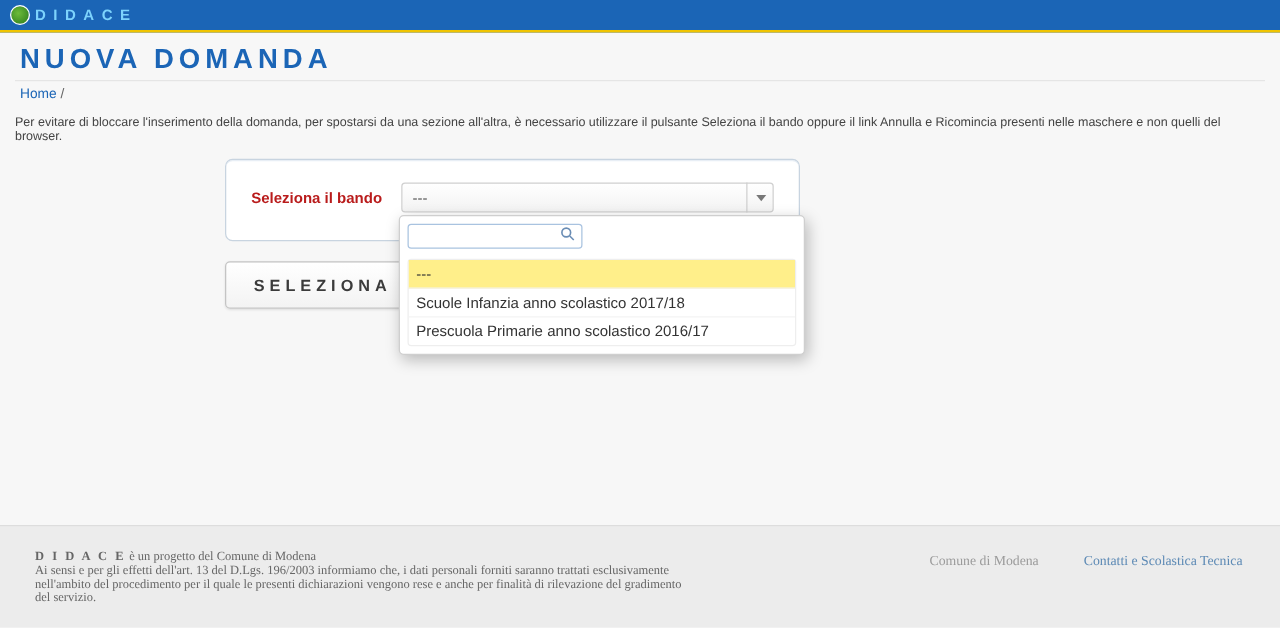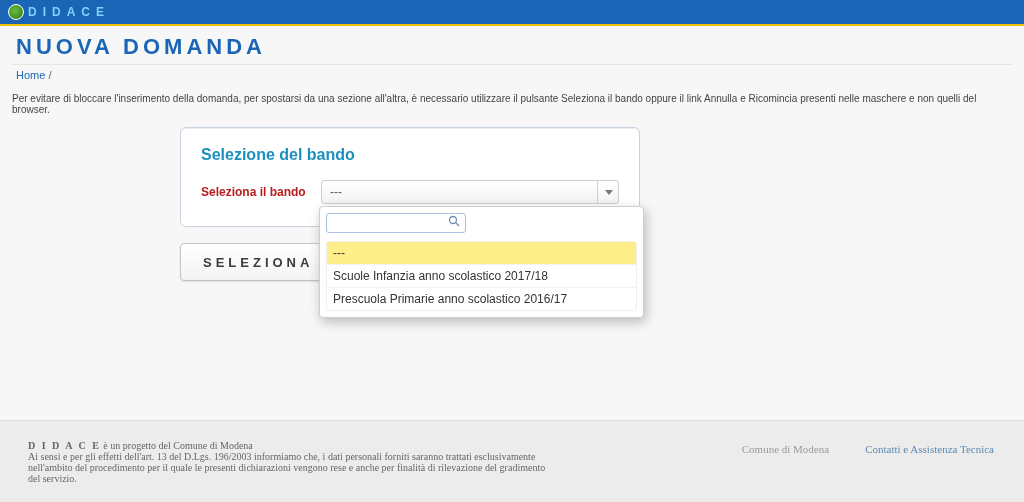--- a/index.html
+++ b/index.html
@@ -53,21 +53,20 @@
 <div class="page-title-wrap">
   <div class="page-title">NUOVA DOMANDA</div>
 </div>
 <div class="breadcrumb">
   <a href="#" style="color:#1b65b6;text-decoration:none;">Home</a>
   <span class="sep">/</span>
 </div>
 <div class="hint">Per evitare di bloccare l'inserimento della domanda, per spostarsi da una sezione all'altra, è necessario utilizzare il pulsante Seleziona il bando oppure il link Annulla e Ricomincia presenti nelle maschere e non quelli del browser.</div>
 
 <div class="card">
-  <div class="card-title">Selezione del bando</div>
   <div class="field-row">
     <div class="field-label">Seleziona il bando</div>
     <div class="combo">
       <div class="combo-display">---</div>
       <div class="combo-arrow"></div>
 
       <div class="dropdown">
         <div class="dd-search">
           <input type="text" value="" style="">
           <span class="mag">
@@ -92,15 +91,15 @@
 </div>
 
 <div class="footer">
   <div class="left">
     <span class="brand">D I D A C E</span>
     <span> è un progetto del Comune di Modena</span><br>
     <span>Ai sensi e per gli effetti dell'art. 13 del D.Lgs. 196/2003 informiamo che, i dati personali forniti saranno trattati esclusivamente nell'ambito del procedimento per il quale le presenti dichiarazioni vengono rese e anche per finalità di rilevazione del gradimento del servizio.</span>
   </div>
   <div class="links">
     <a href="#" style="color:#9b9b9b;text-decoration:none;">Comune di Modena</a>
-    <a href="#" class="tech" style="text-decoration:none;">Contatti e Assistenza Tecnica</a>
+    <a href="#" class="tech" style="text-decoration:none;">Contatti e Scolastica Tecnica</a>
   </div>
 </div>
 
 </body></html>

